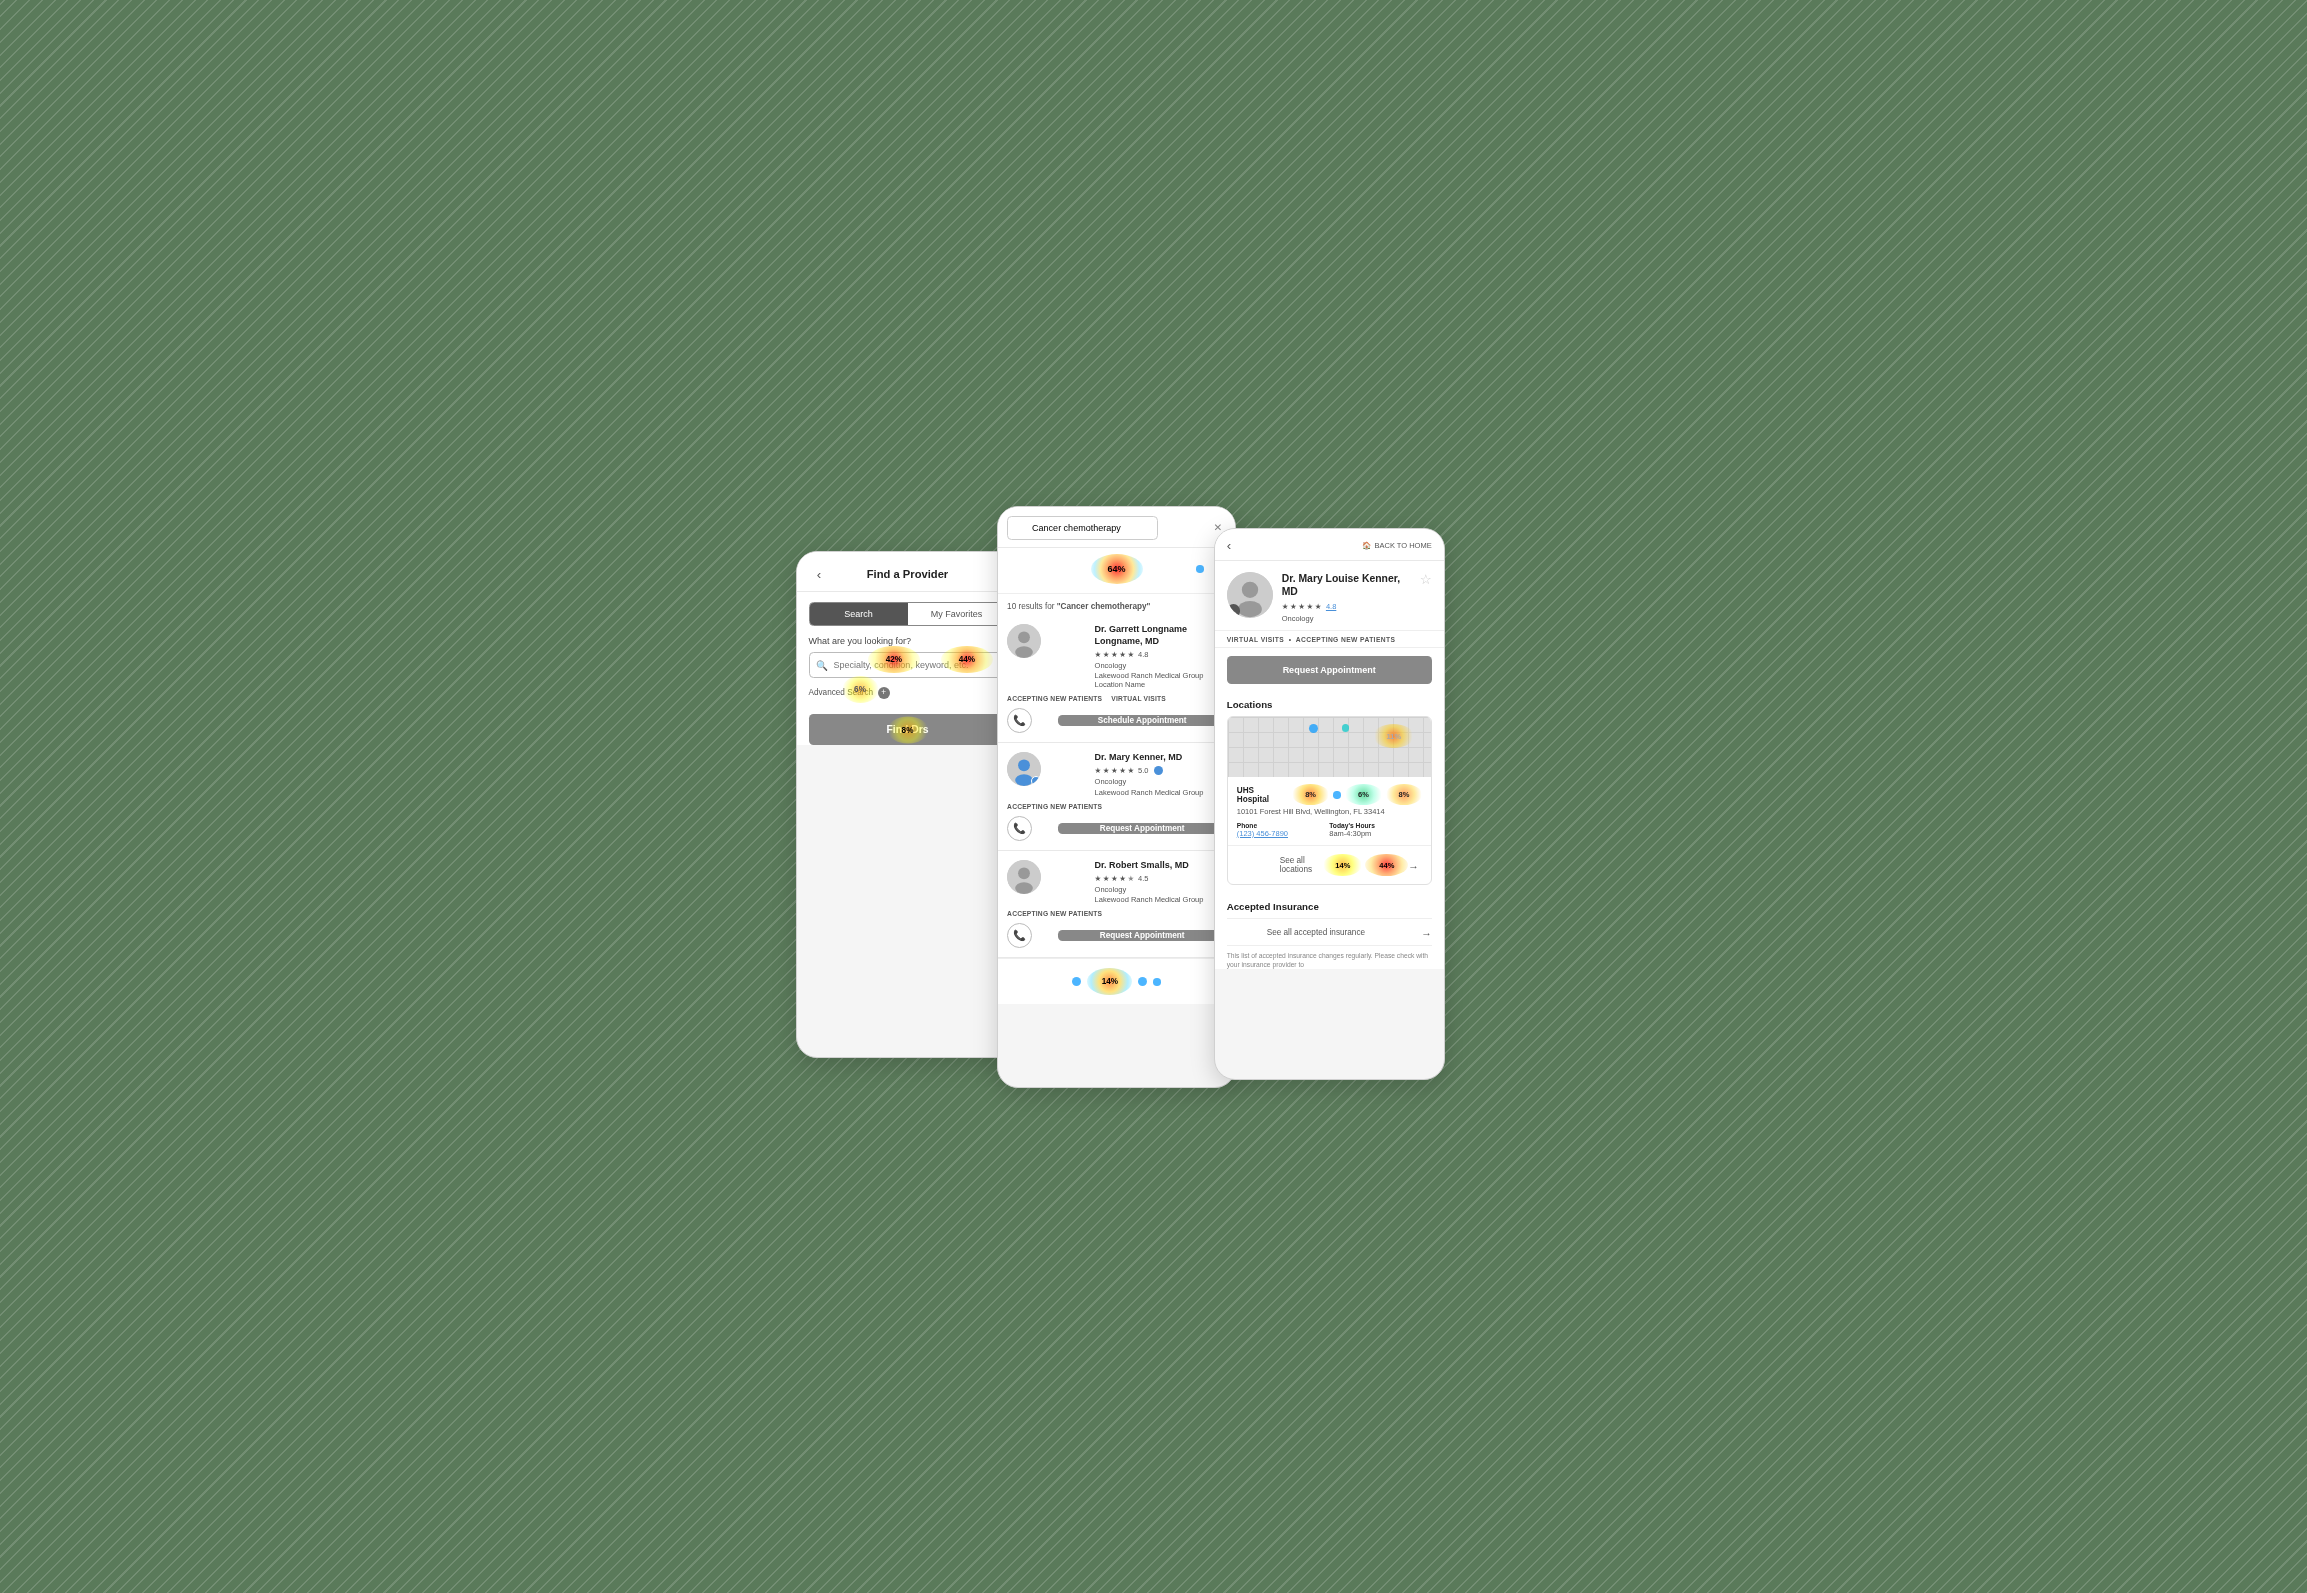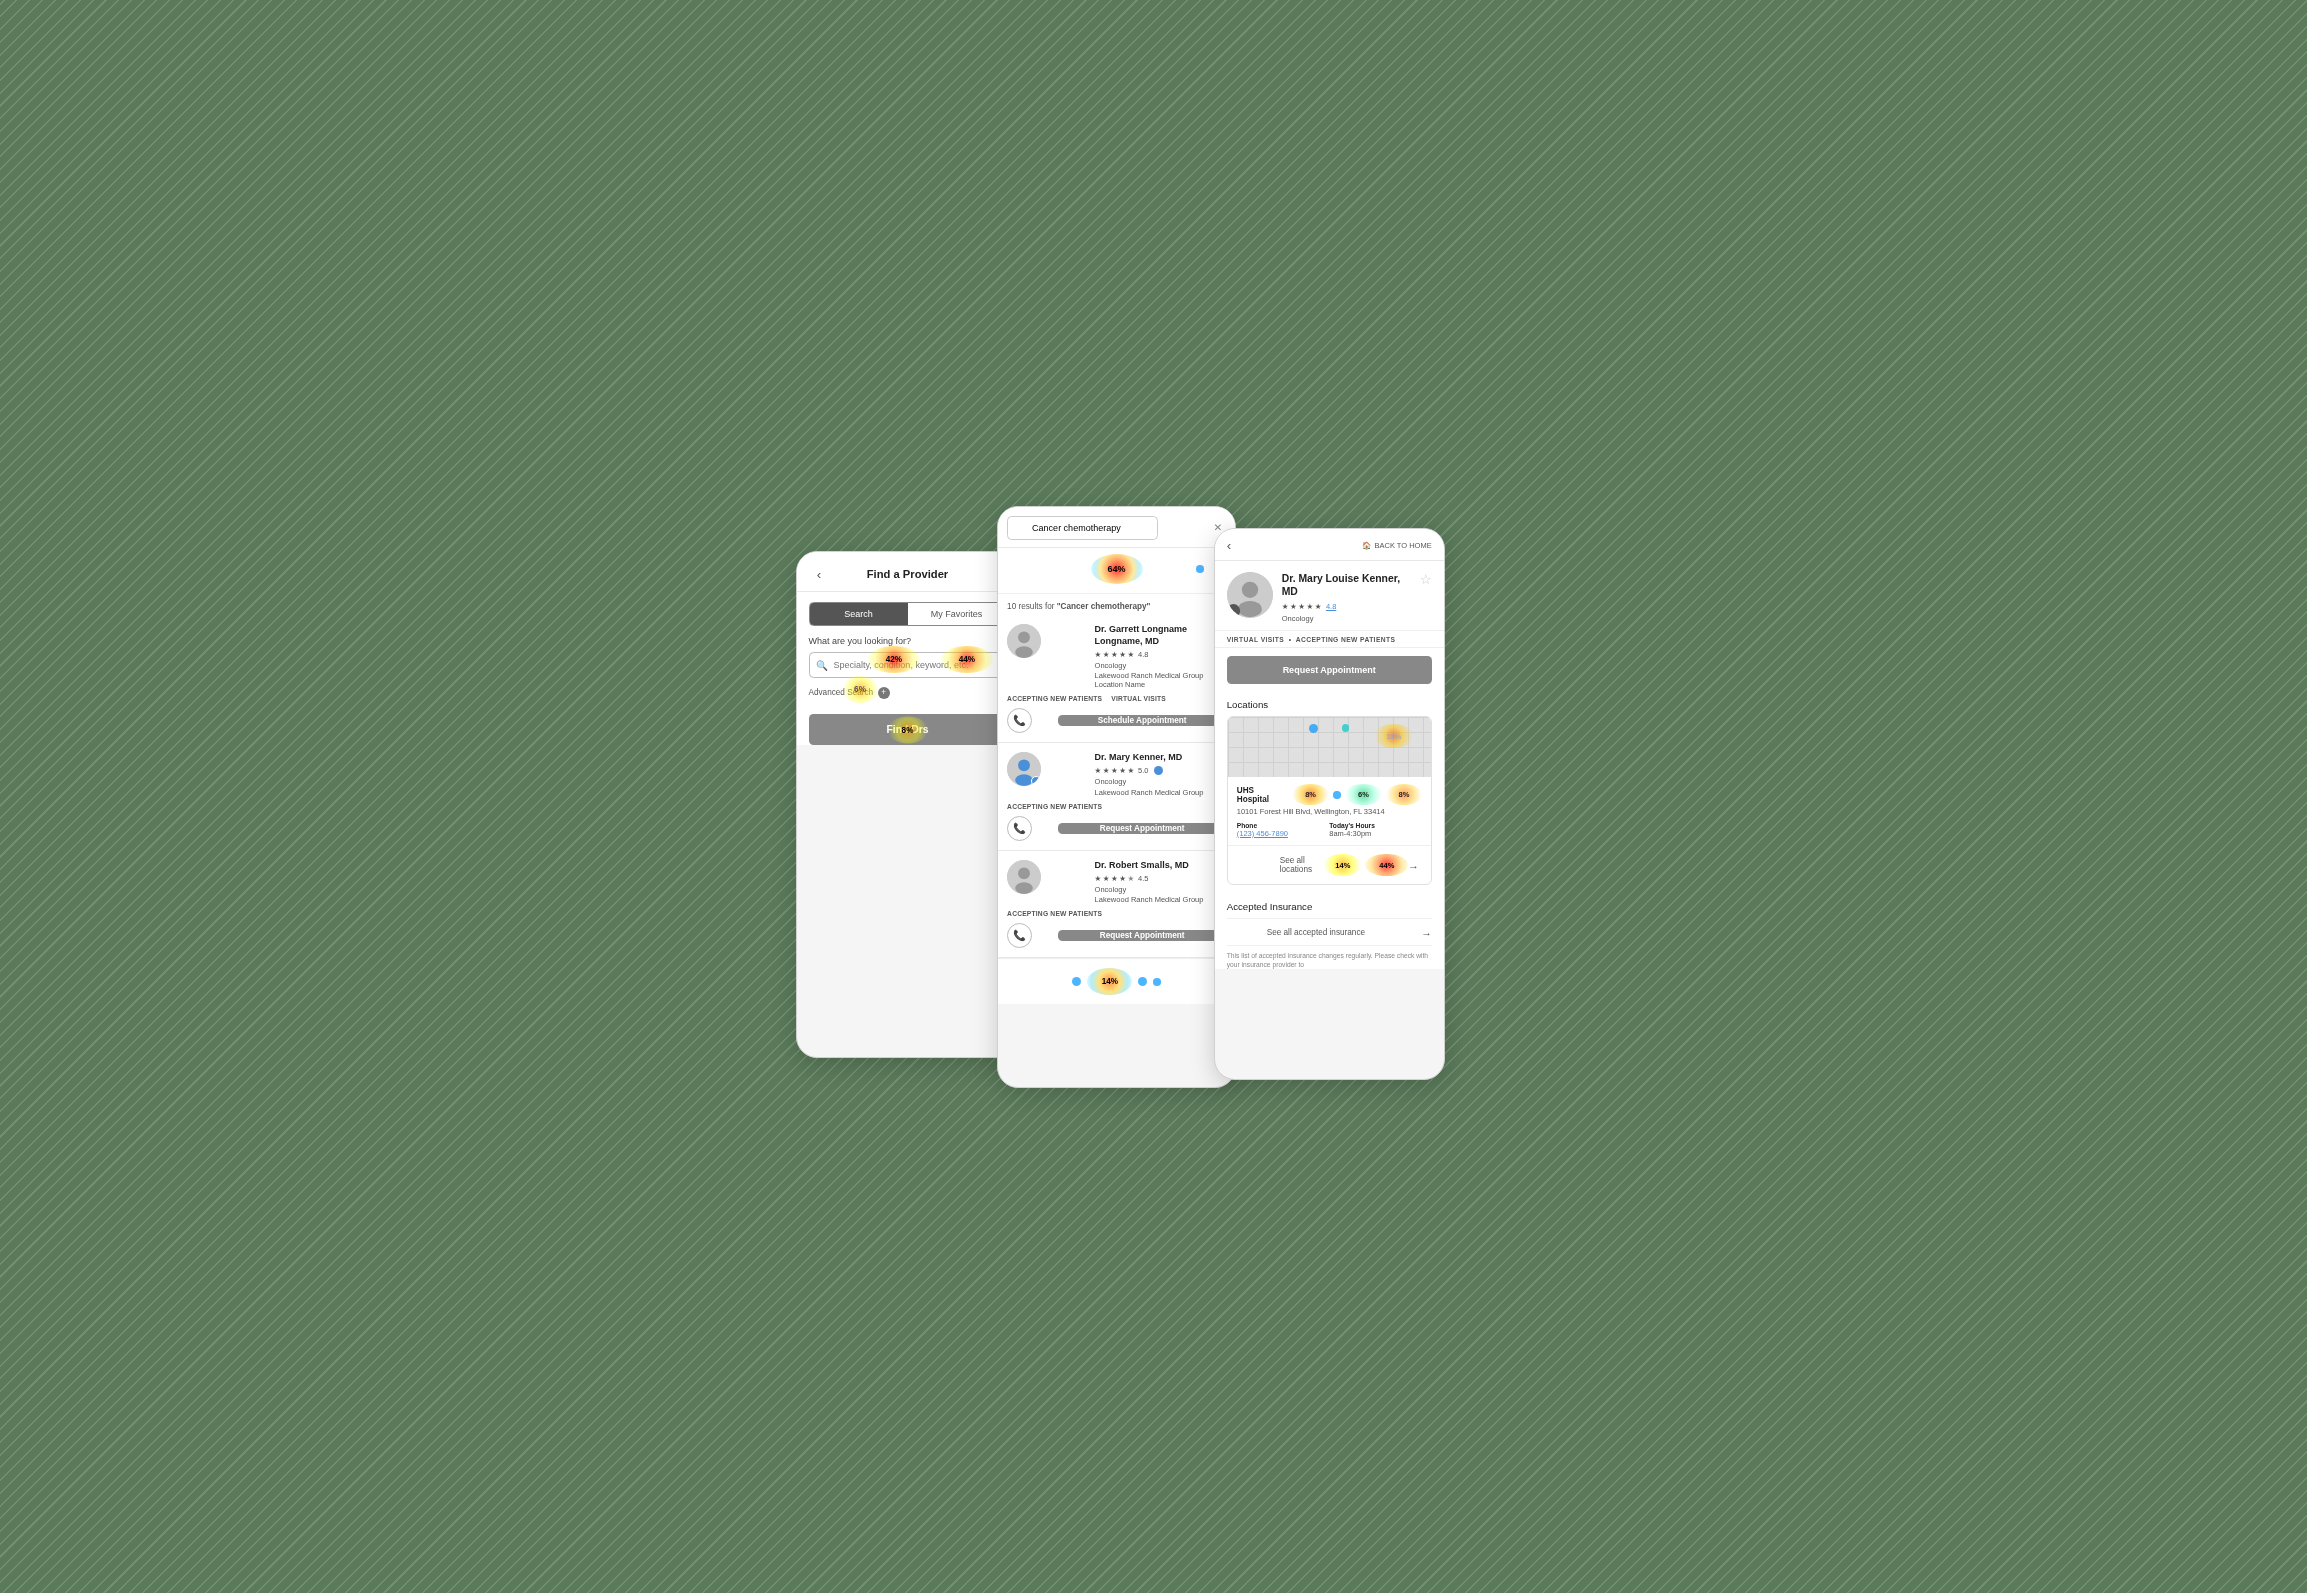--- a/index.html
+++ b/index.html
@@ -499,21 +499,21 @@
       border: none;
       border-radius: 4.5px;
       font-size: 9px;
       font-weight: 600;
       cursor: pointer;
       text-align: center;
     }
 
     .section-title {
       font-size: 9.7px;
-      font-weight: 400;
+      font-weight: 700;
       color: #222;
       padding: 7.5px 12px 6px;
     }
 
     .location-card {
       margin: 0 12px 9px;
       border: 0.7px solid #e0e0e0;
       border-radius: 6px;
       overflow: hidden;
     }

